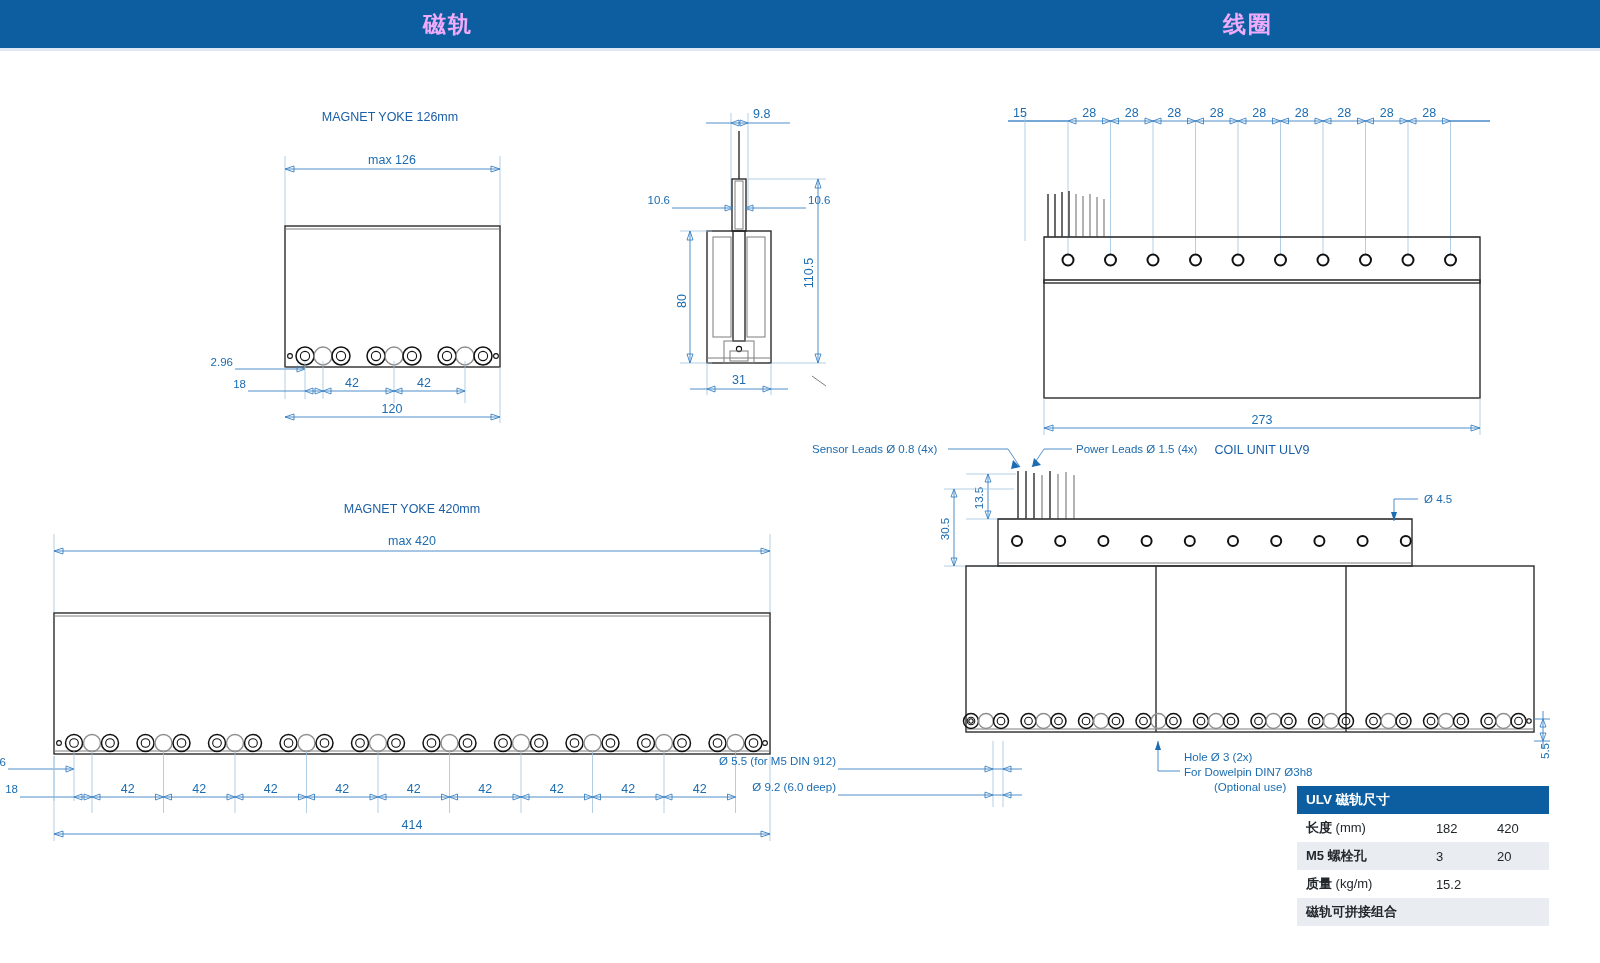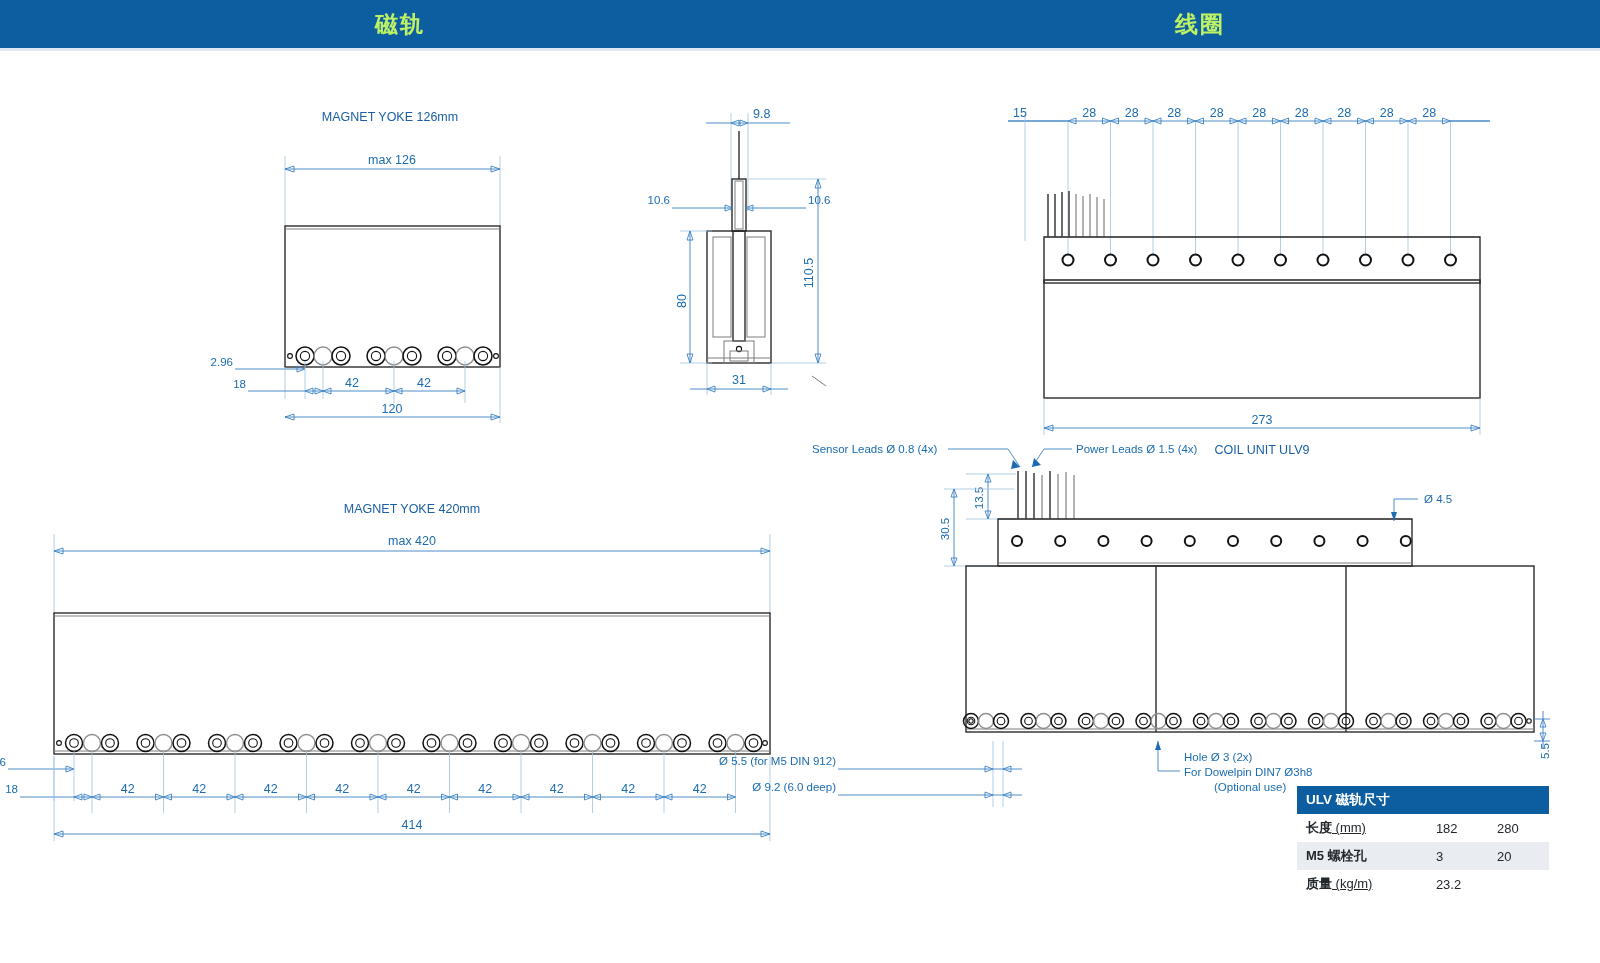--- a/index.html
+++ b/index.html
@@ -3,23 +3,23 @@
 <meta charset="utf-8">
 <style>
   html,body{margin:0;padding:0;}
   body{
     width:1600px;height:963px;background:#ffffff;
     font-family:"Liberation Sans","DejaVu Sans",sans-serif;
     overflow:hidden;position:relative;
   }
   .headerbar{
     position:absolute;top:0;height:48px;
-    background:#0c5ea0;color:#bef264;
+    background:#0c5ea0;color:#f0abfc;
     display:flex;align-items:center;justify-content:center;
-    font-size:23px;font-weight:bold;letter-spacing:2px;
+    font-size:23px;font-weight:bold;letter-spacing:2px;padding-left:48px;
   }
   #hdr-left{left:0;width:800px;}
   #hdr-right{left:800px;width:800px;text-align:center;}
   .hdr-underline{position:absolute;top:48px;height:3px;background:#dfe8f2;}
 
   .canvas{position:absolute;left:0;top:51px;width:1600px;height:784px;}
   svg{display:block;}
   .ttl{fill:#1b5fa6;font-size:12.5px;font-family:"Liberation Sans",sans-serif;}
   .dim{fill:#1b6cb0;font-size:12.5px;font-family:"Liberation Sans",sans-serif;}
   .dimsm{fill:#1b6cb0;font-size:11.5px;font-family:"Liberation Sans",sans-serif;}
@@ -38,21 +38,21 @@
   
   .spec-table{
     position:absolute;left:1297px;top:786px;width:252px;
     border-collapse:collapse;font-size:13px;
   }
   .spec-table td,.spec-table th{padding:5px 9px;text-align:left;}
   .spec-head{background:#0c5ea0;color:#fff;font-weight:bold;font-size:13.5px;padding:6px 9px;}
   .row-a{background:#ffffff;}
   .row-b{background:#e9edf2;}
   .lbl{color:#22272b;font-weight:bold;white-space:nowrap;}
-  .lbl .unit{font-weight:normal;text-decoration:underline;}
+  .lbl .unit{font-weight:normal;}
   .num{color:#22272b;text-align:center;font-weight:normal;}
 </style>
 </head>
 <body>
 
 <div class="headerbar" id="hdr-left">
   <span>磁轨</span>
 </div>
 <div class="headerbar" id="hdr-right">
   <span>线圈</span>
@@ -547,25 +547,28 @@
 </div>
 
 <table class="spec-table">
   <tbody>
     <tr>
         <td class="spec-head" colspan="3">ULV 磁轨尺寸</td>
       </tr>
     <tr class="row-a">
       <td class="lbl"><span>长度</span><span class="unit"> (mm)</span></td>
       <td class="num">182</td>
-      <td class="num">280</td>
+      <td class="num">420</td>
     </tr>
     <tr class="row-b">
       <td class="lbl"><span>M5 螺栓孔</span><span class="unit"></span></td>
       <td class="num">3</td>
       <td class="num">20</td>
     </tr>
     <tr class="row-a">
       <td class="lbl"><span>质量</span><span class="unit"> (kg/m)</span></td>
-      <td class="num" colspan="2">23.2</td>
+      <td class="num" colspan="2">15.2</td>
+    </tr>
+    <tr class="row-b">
+      <td class="lbl" colspan="3">磁轨可拼接组合</td>
     </tr>
   </tbody>
 </table>
 
 </body></html>

